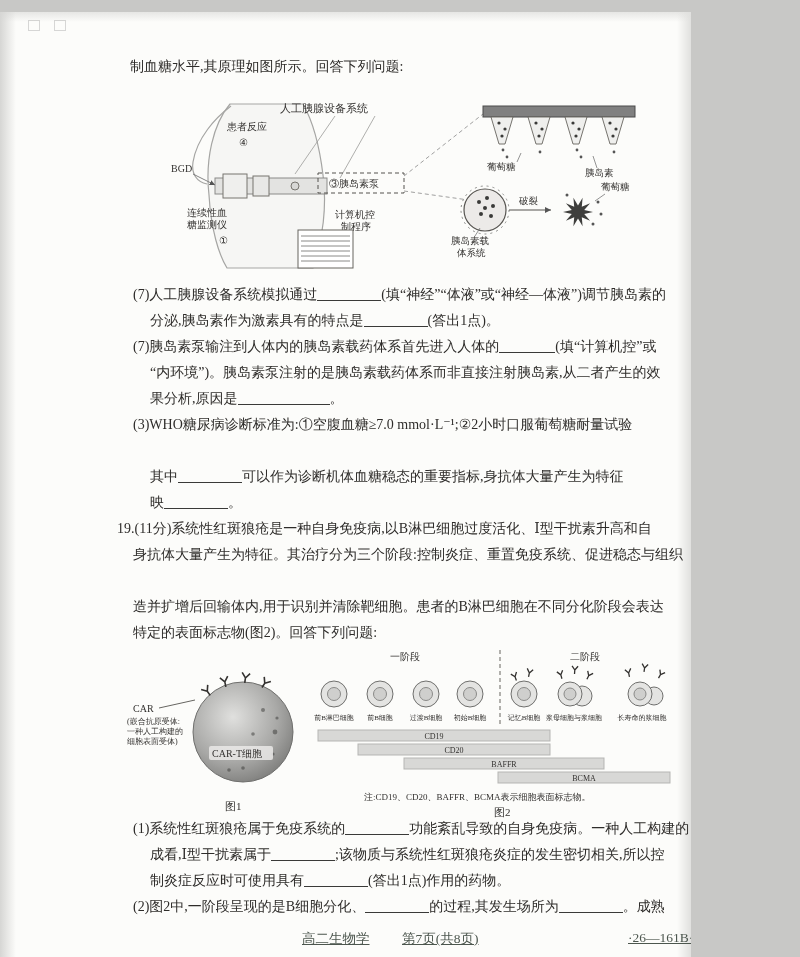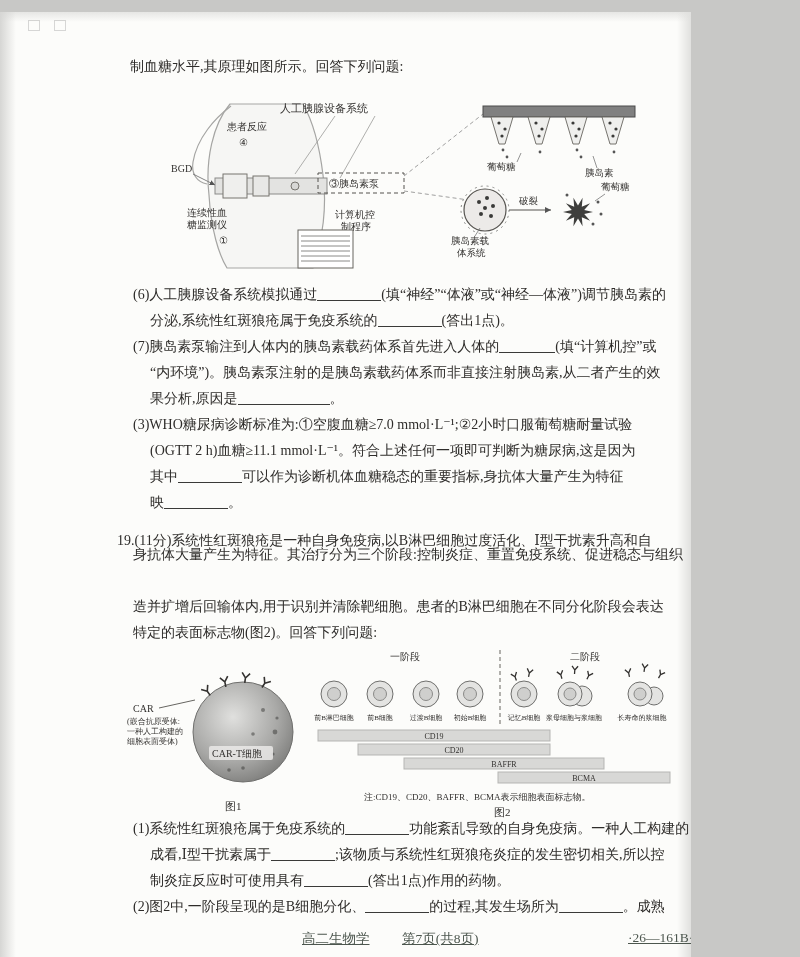--- a/index.html
+++ b/index.html
@@ -146,50 +146,47 @@
       <circle cx="20" cy="-10" r="1.5" fill="#555"></circle>
         <circle cx="23" cy="2" r="1.5" fill="#555"></circle>
       <circle cx="15" cy="12" r="1.5" fill="#555"></circle>
         <circle cx="-11" cy="-17" r="1.5" fill="#555"></circle>
     </g>
     <text class="t95" x="466" y="100">葡萄糖</text>
     <line x1="470" y1="104" x2="460" y2="111" stroke="#777" stroke-width="0.8"></line>
   </svg>
 
   <div class="line" style="top:270px;left:133px">
-    <span>(6)人工胰腺设备系统模拟通过</span><span class="blank w64"></span><span>(填“神经”“体液”或“神经—体液”)调节胰岛素的</span>
+    <span>(7)人工胰腺设备系统模拟通过</span><span class="blank w64"></span><span>(填“神经”“体液”或“神经—体液”)调节胰岛素的</span>
   </div>
   <div class="line" style="top:296px;left:150px">
-    <span>分泌,系统性红斑狼疮属于免疫系统的</span><span class="blank w64"></span><span>(答出1点)。</span>
+    <span>分泌,胰岛素作为激素具有的特点是</span><span class="blank w64"></span><span>(答出1点)。</span>
   </div>
 
   <div class="line" style="top:322px;left:133px">
     <span>(7)胰岛素泵输注到人体内的胰岛素载药体系首先进入人体的</span><span class="blank w56"></span><span>(填“计算机控”或</span>
   </div>
   <div class="line" style="top:374px;left:150px">
     <span>果分析,原因是</span><span class="blank w92"></span><span>。</span>
   </div>
   <div class="line" style="top:348px;left:150px">
     <span>“内环境”)。胰岛素泵注射的是胰岛素载药体系而非直接注射胰岛素,从二者产生的效</span>
   </div>
 
   <div class="line" style="top:400px;left:133px">
     <span>(3)WHO糖尿病诊断标准为:①空腹血糖≥7.0 mmol·L⁻¹;②2小时口服葡萄糖耐量试验</span>
   </div>
-  <div class="line" style="top:426px;left:150px">
-    <span>(OGTT 2 h)血糖≥11.1 mmol·L⁻¹。符合上述任何一项即可判断为糖尿病,这是因为</span>
-  </div>
   <div class="line" style="top:452px;left:150px">
     <span>其中</span><span class="blank w64"></span><span>可以作为诊断机体血糖稳态的重要指标,身抗体大量产生为特征</span>
   </div>
   <div class="line" style="top:478px;left:150px">
     <span>映</span><span class="blank w64"></span><span>。</span>
   </div>
 
-  <div class="line" style="top:516px;left:117px">19.(11分)系统性红斑狼疮是一种自身免疫病,以B淋巴细胞过度活化、Ⅰ型干扰素升高和自</div>
+  <div class="line" style="top:504px;left:117px">19.(11分)系统性红斑狼疮是一种自身免疫病,以B淋巴细胞过度活化、Ⅰ型干扰素升高和自</div>
   <div class="line" style="top:530px;left:133px">身抗体大量产生为特征。其治疗分为三个阶段:控制炎症、重置免疫系统、促进稳态与组织</div>
   <div class="line" style="top:582px;left:133px">造并扩增后回输体内,用于识别并清除靶细胞。患者的B淋巴细胞在不同分化阶段会表达</div>
   <div class="line" style="top:608px;left:133px">特定的表面标志物(图2)。回答下列问题:</div>
 
   <svg style="top:638px;left:125px" width="190" height="168" viewBox="0 0 190 168">
     <defs>
       <radialGradient id="g1" cx="40%" cy="35%" r="75%">
         <stop offset="0%" stop-color="#e0e0de"></stop>
         <stop offset="60%" stop-color="#a8a8a6"></stop>
         <stop offset="100%" stop-color="#757573"></stop>

